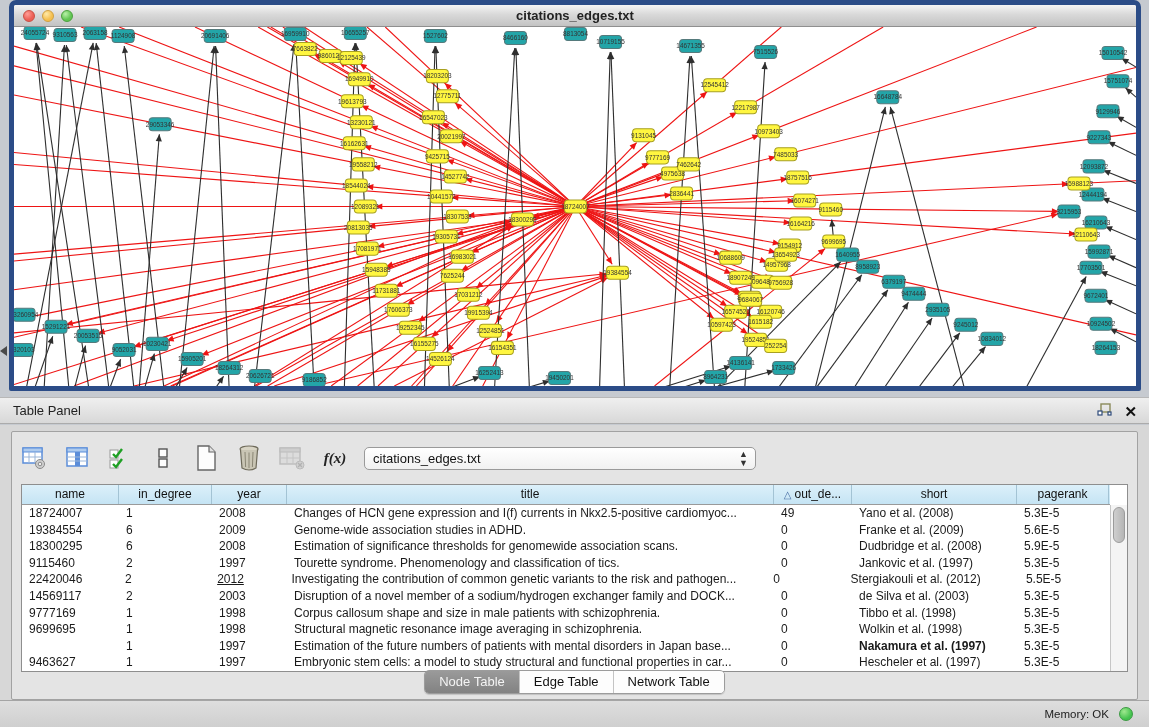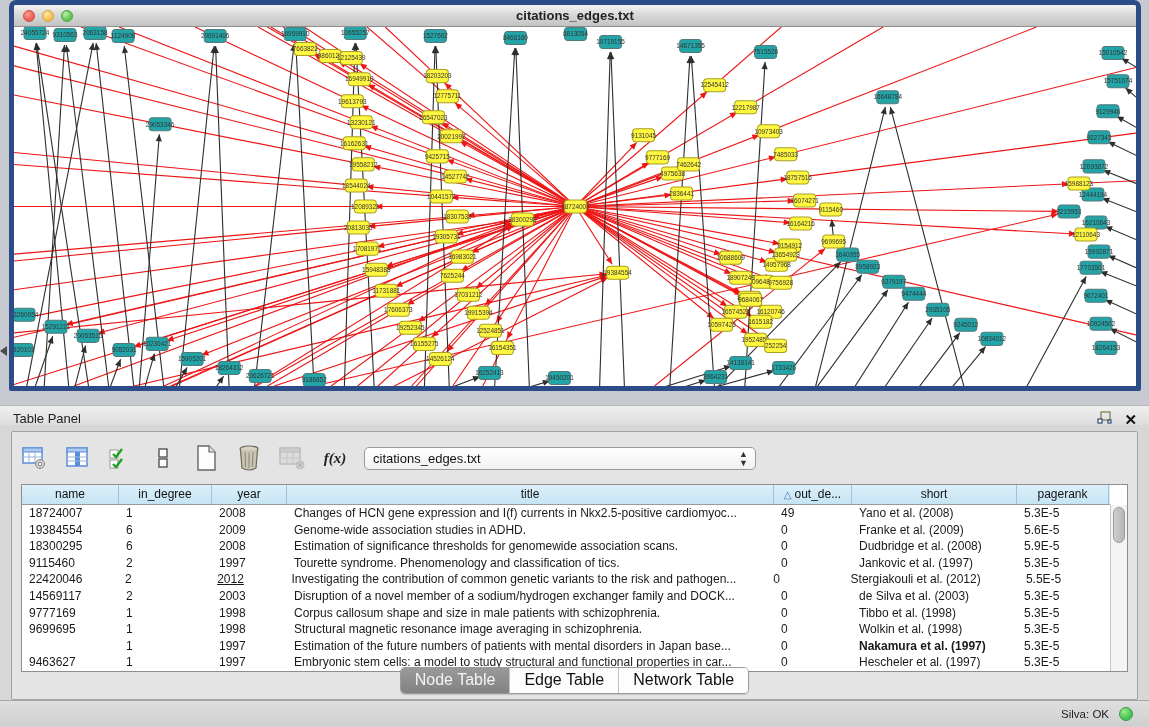--- a/index.html
+++ b/index.html
@@ -18,21 +18,21 @@
   .light.green { background:radial-gradient(circle at 35% 30%,#b8f0a8,#62c553 60%); border:1px solid #4aa03c; }
   .title { position:absolute; left:0; right:0; top:3px; text-align:center;
     font-size:13px; font-weight:bold; color:#222; }
   .net-canvas { display:block; width:1122px; height:359px; background:#fff; }
 
   .collapse-arrow { position:absolute; left:0; top:346px; width:0; height:0;
     border-top:5px solid transparent; border-bottom:5px solid transparent; border-right:7px solid #4a4a4a; }
 
   
   .panel-header { position:absolute; left:0; top:397px; width:100%; height:27px;
-    background:linear-gradient(#efefef,#d8d8d8); border-top:1px solid #b8b8b8; border-bottom:1px solid #ababab;margin-top:8px; }
+    background:linear-gradient(#efefef,#d8d8d8); border-top:1px solid #b8b8b8; border-bottom:1px solid #ababab; }
   .panel-title { position:absolute; left:13px; top:5px; font-size:13px; color:#222; }
   .panel-hdr-icons { position:absolute; right:12px; top:5px; display:flex; gap:12px; align-items:center; }
   .close-x { font-size:15px; font-weight:bold; color:#111; line-height:16px; cursor:default; }
 
   .panel-body { position:absolute; left:0; top:425px; width:100%; height:275px; background:#d7d7d7; }
   .content-box { position:absolute; left:11px; top:6px; right:11px; height:269px;
     background:#e4e4e4; border:1px solid #a2a2a2; border-radius:2px; }
 
   .toolbar { position:absolute; left:8px; top:8px; height:36px; display:flex; align-items:center; gap:15px; }
   .tbtn { width:28px; height:28px; display:flex; align-items:center; justify-content:center; background:none; border:none; }
@@ -50,21 +50,21 @@
   .sort-tri { color:#4a6fa5; font-size:10px; margin-right:3px; }
   .trow { display:flex; height:16.6px; background:#fff; }
   .tcell { font-size:12px; color:#1a1a1a; padding:1px 0 0 7px; overflow:hidden; white-space:nowrap; }
   .vscroll { width:17px; background:#f4f4f4; border-left:1px solid #c6c6c6; position:relative; margin-top:20px; }
   .vthumb { position:absolute; left:2px; right:2px; top:2px; height:36px;
     background:linear-gradient(90deg,#cfcfcf,#b5b5b5); border:1px solid #9b9b9b; border-radius:7px; }
 
   .tabs { position:absolute; left:0; right:0; bottom:5px; display:flex; justify-content:center; }
   .tabgroup { display:flex; border:1px solid #9c9c9c; border-radius:5px; overflow:hidden;
     box-shadow:0 1px 1px rgba(0,0,0,.15); }
-  .tab { font-size:16px; padding:3px 14px 4px; background:#fdfdfd; color:#111; border:none; border-right:1px solid #c4c4c4; }
+  .tab { font-size:13px; padding:3px 14px 4px; background:#fdfdfd; color:#111; border:none; border-right:1px solid #c4c4c4; }
   .tab:last-child { border-right:none; }
   .tab.selected { background:linear-gradient(#9a9a9a,#828282); color:#f4f4f4; }
 
   
   .statusbar { position:absolute; left:0; bottom:0; width:100%; height:27px;
     background:linear-gradient(#dedede,#cfcfcf); border-top:1px solid #a5a5a5; }
   .mem { position:absolute; right:40px; top:7px; font-size:11.5px; color:#222; }
   .memdot { position:absolute; right:16px; top:6px; width:14px; height:14px; border-radius:50%;
     background:radial-gradient(circle at 35% 30%,#9fe88f,#43c24e 65%); border:1px solid #3a9a41; }
 </style>
@@ -1033,17 +1033,17 @@
             <button class="tab selected">Node Table</button>
             <button class="tab">Edge Table</button>
             <button class="tab">Network Table</button>
           </div>
       </div>
 
     </div>
   </div>
 
   <div class="statusbar">
-    <span class="mem">Silva: OK</span>
+    <span class="mem">Memory: OK</span>
     <span class="memdot"></span>
   </div>
 
 </div>
 
 </body></html>

